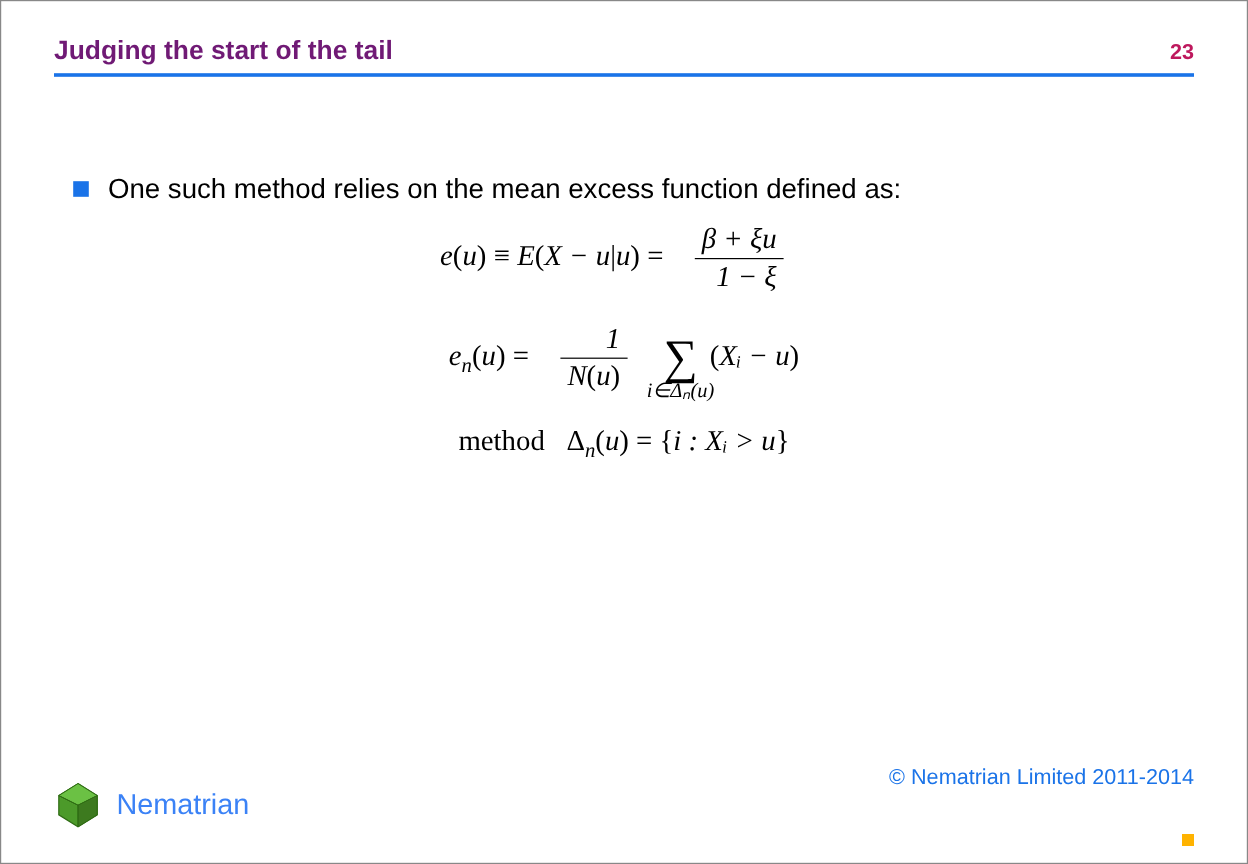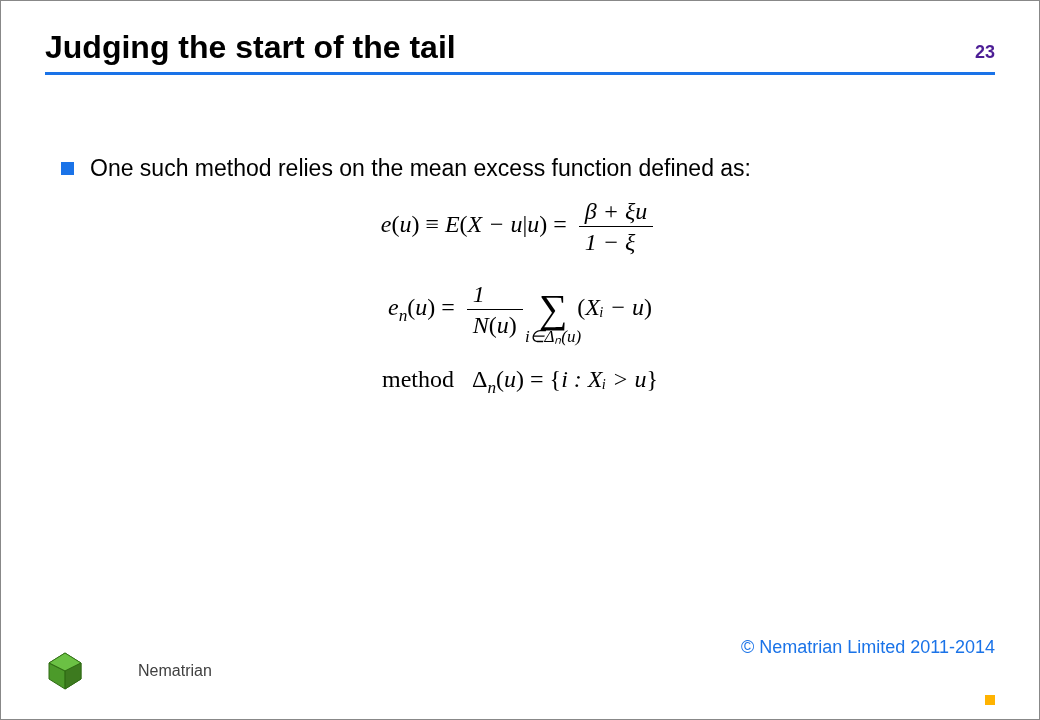--- a/index.html
+++ b/index.html
@@ -13,28 +13,28 @@
   }
   .header {
     padding: 28px 44px 0 44px;
   }
   .header-row {
     display: flex;
     align-items: baseline;
     justify-content: space-between;
   }
   .title {
-    font-size: 32px;
+    font-size: 22px;
     font-weight: bold;
-    color: #000000;
+    color: #701a75;
   }
   .page-num {
     font-size: 18px;
     font-weight: bold;
-    color: #4c1d95;
+    color: #be185d;
   }
   .underline {
     height: 3px;
     background: #1a73e8;
     margin-top: 6px;
   }
   .content {
     padding: 60px 60px 20px 60px;
   }
   .row {
@@ -71,42 +71,41 @@
     display: flex;
     align-items: center;
     justify-content: space-between;
   }
   .brand {
     display: flex;
     align-items: center;
     gap: 12px;
   }
   .brand-text {
-    font-size: 16px;
-    color: #404040;
+    font-size: 24px;
+    color: #3b82f6;
     font-family: Arial, Helvetica, sans-serif;
-    margin-left: 41px;
   }
   .copyright {
     font-size: 18px;
     color: #1a73e8;
     display: flex;
     flex-direction: column;
     align-items: flex-end;
     line-height: 1.2;
     gap: 36px;
   }
   .small-square {
     width: 10px;
     height: 10px;
     background: #ffb300;
   }
   sub { font-size: 0.72em; font-style: italic; }
   .rm { font-style: normal; }
-  .frac { display: inline-block; text-align: left; vertical-align: middle; margin: 0 6px; }
+  .frac { display: inline-block; text-align: right; vertical-align: middle; margin: 0 20px; }
   .frac .num { display: block; border-bottom: 1px solid #000; padding: 0 6px; }
   .frac .den { display: block; padding: 0 6px; }
   .big-sum { font-size: 40px; font-style: normal; vertical-align: middle; display: inline-block; position: relative; margin: 0 4px; }
   .sum-sub { font-size: 17px; font-style: italic; position: absolute; left: 50%; transform: translateX(-50%); top: 42px; white-space: nowrap; }
   .paren { font-style: normal; }
 </style>
 </head>
 <body>
 
 <div class="header">

